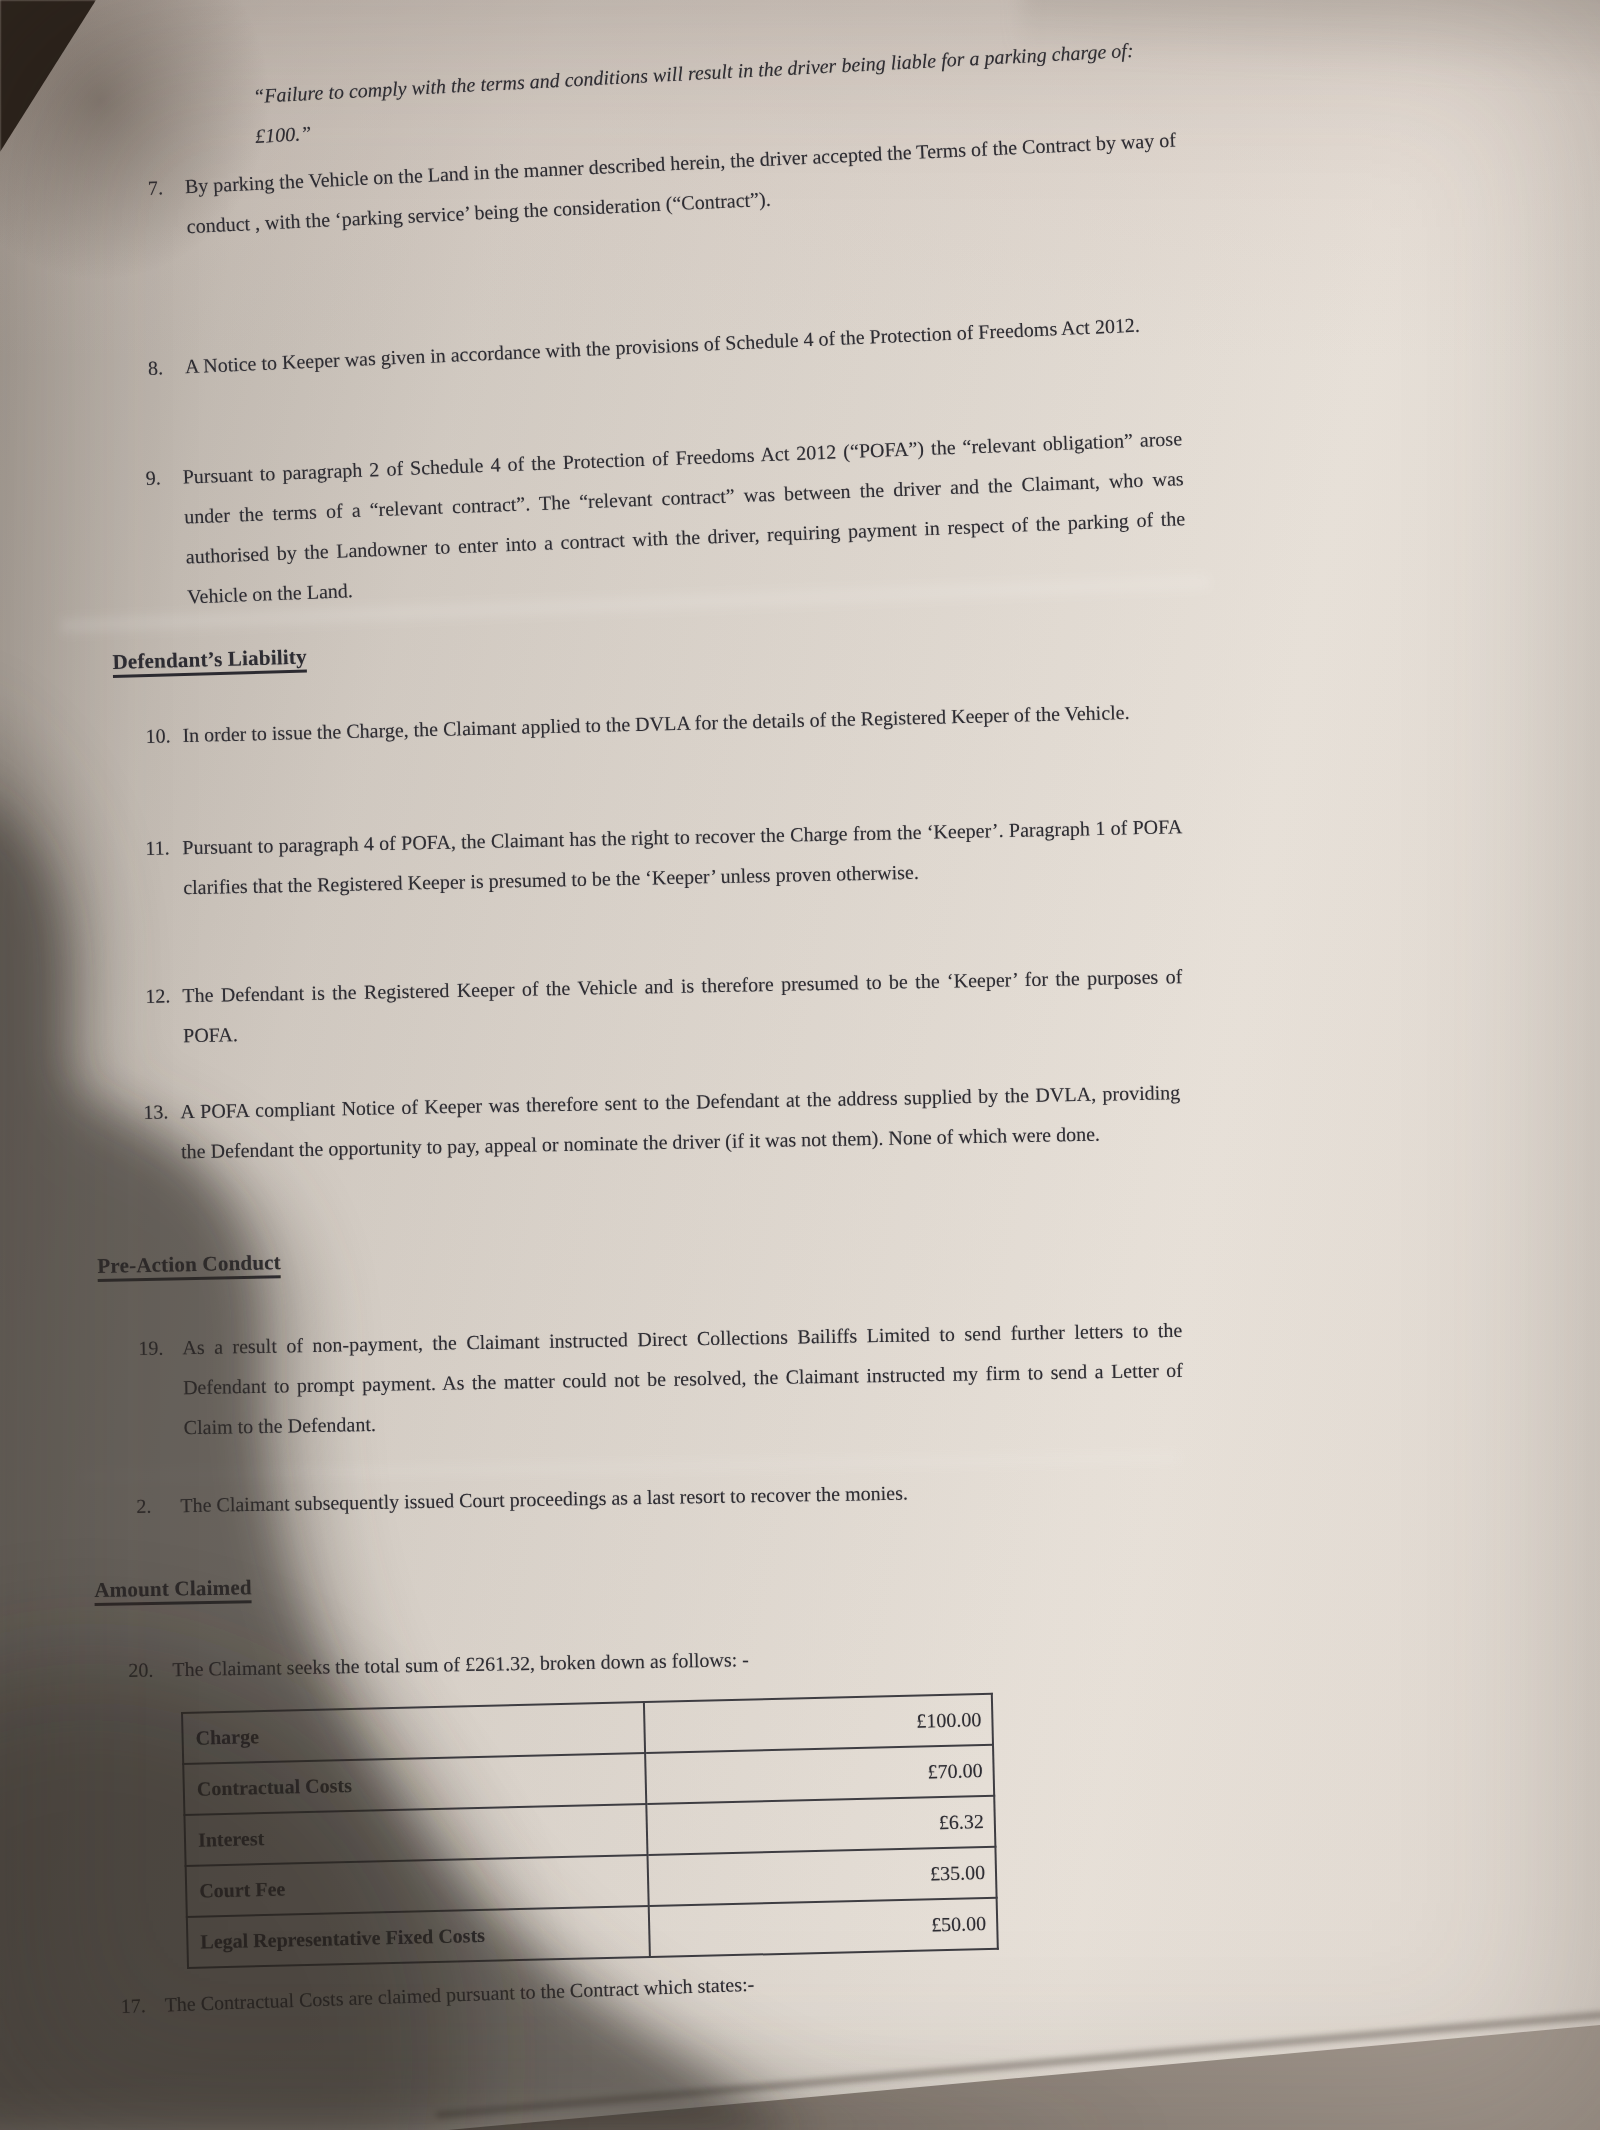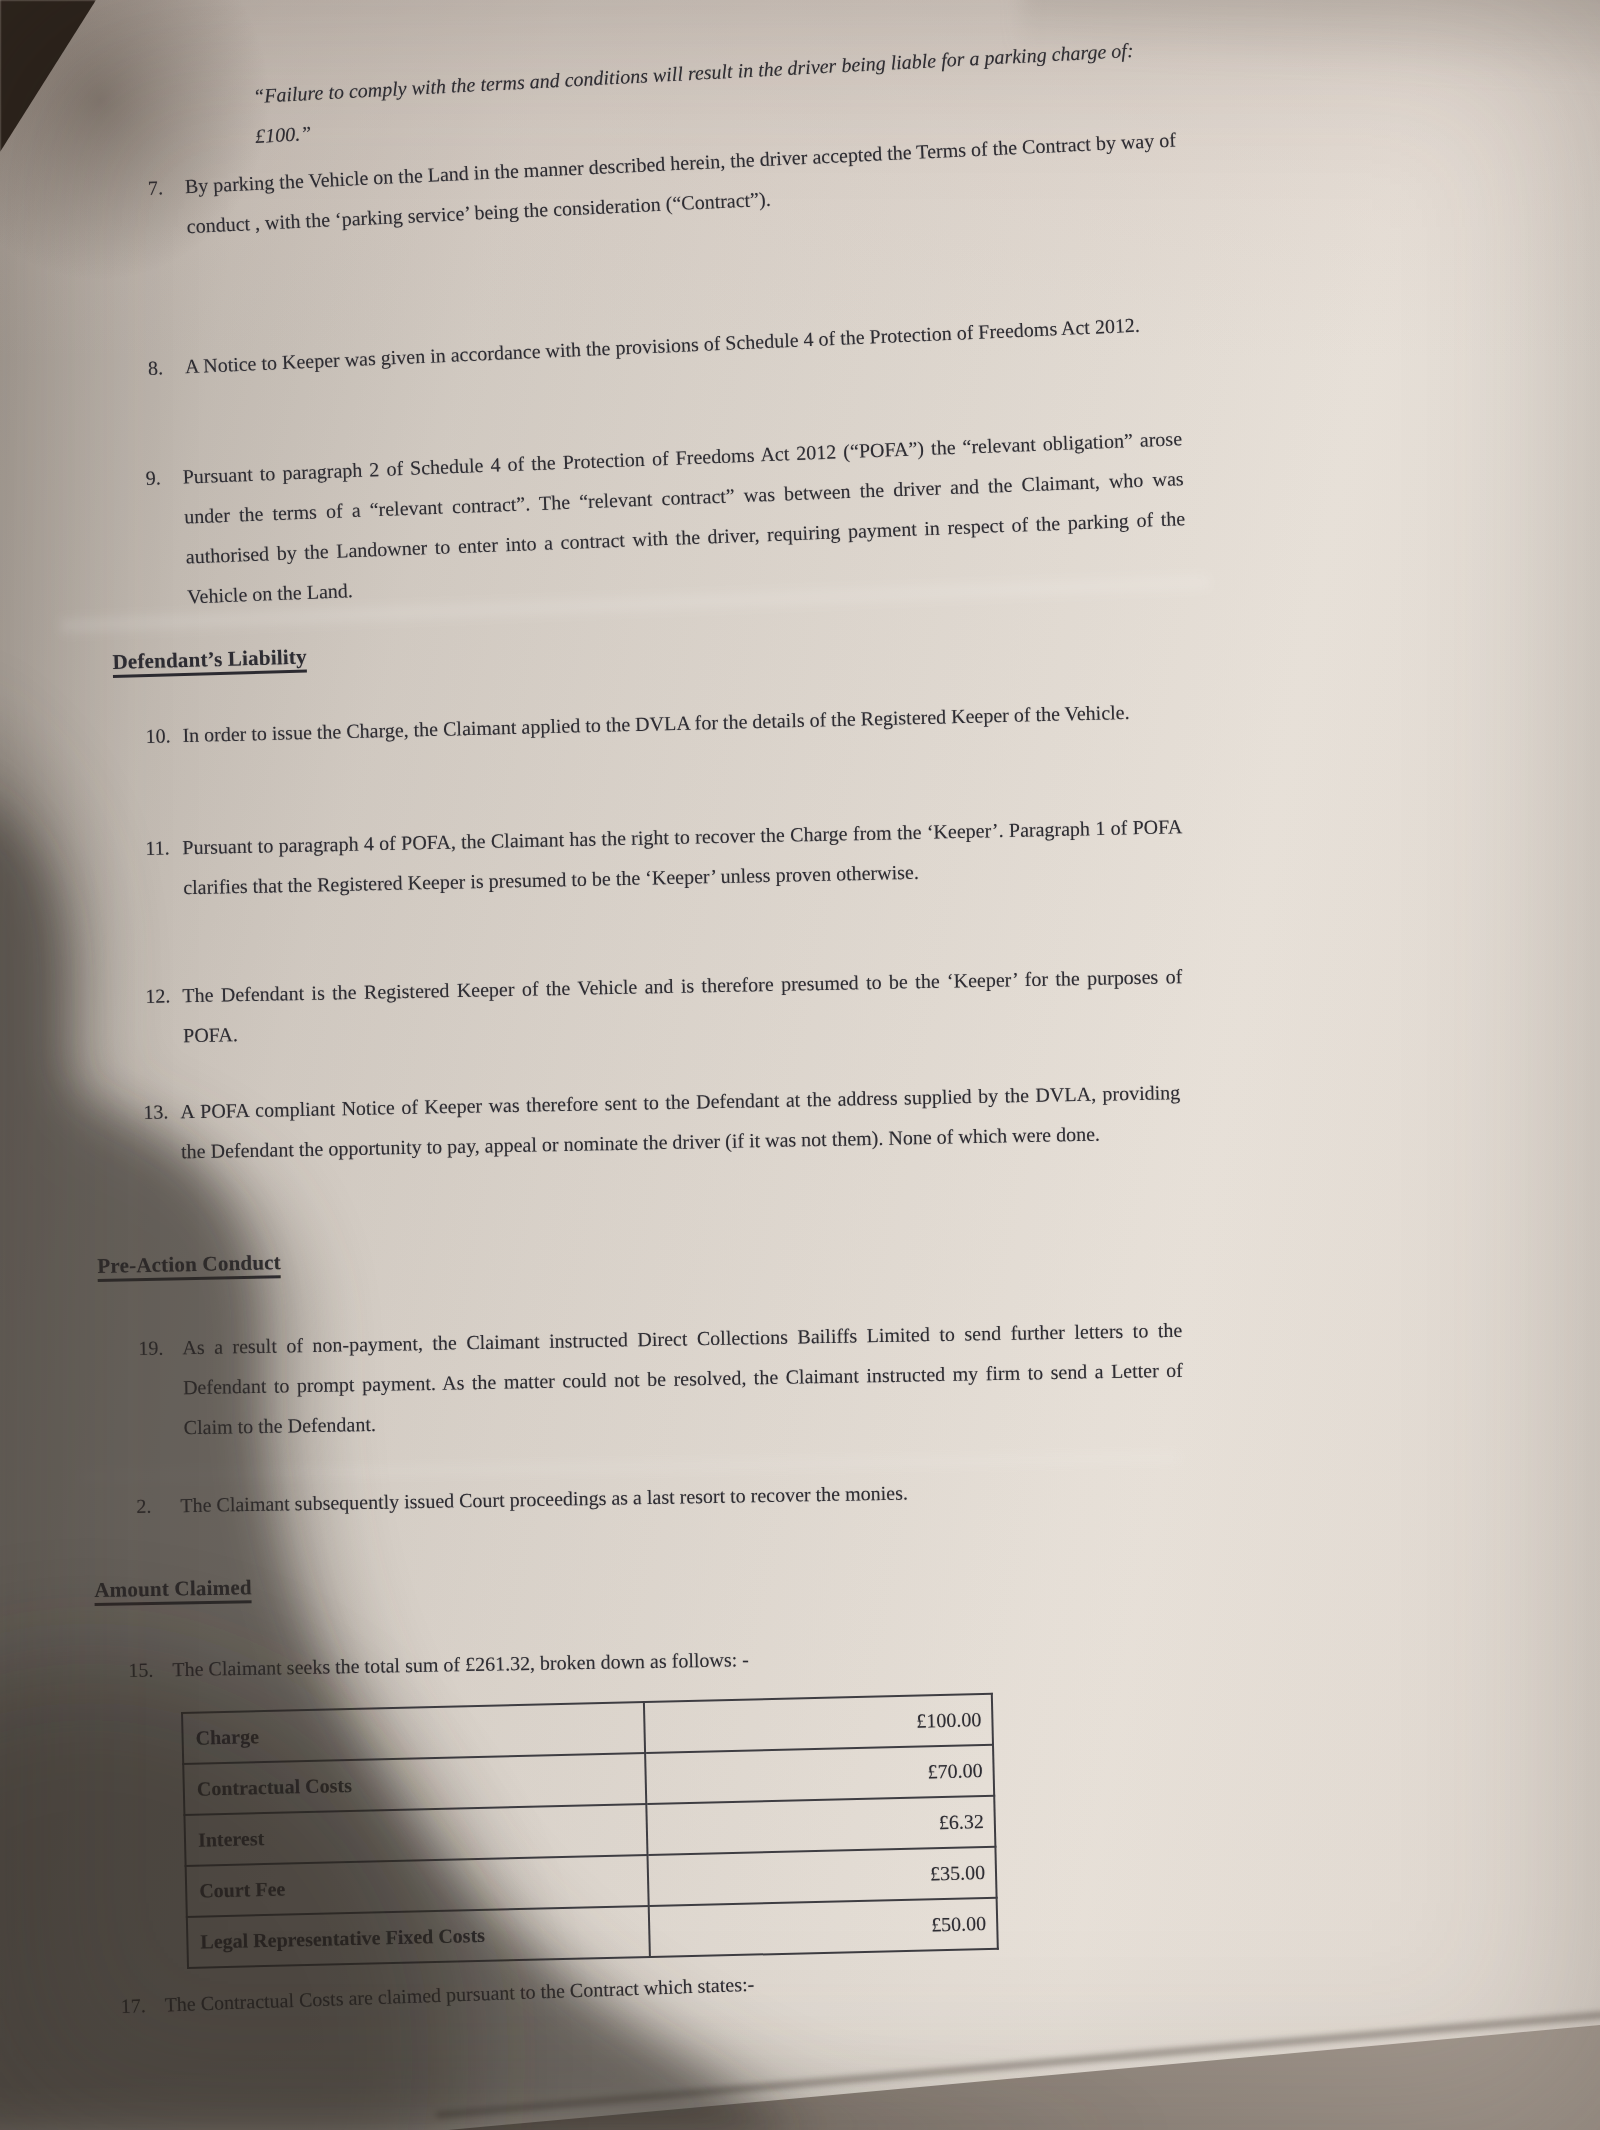--- a/index.html
+++ b/index.html
@@ -104,21 +104,21 @@
 
     <div class="block item-b" style="left:136px;top:1486px;width:1010px;transform:rotate(-1deg);">
       <span class="num">2.</span><span>The Claimant subsequently issued Court proceedings as a last resort to recover the monies.</span>
     </div>
 
     <div class="block heading" style="left:94px;top:1570px;transform:rotate(-1deg);">
       <span>Amount Claimed</span>
     </div>
 
     <div class="block item-b" style="left:128px;top:1650px;width:1010px;transform:rotate(-1deg);">
-      <span class="num">15.</span><span>The Claimant seeks the total sum of £261.32, broken down as follows: -</span>
+      <span class="num">20.</span><span>The Claimant seeks the total sum of £261.32, broken down as follows: -</span>
     </div>
 
     <div class="block" style="left:181px;top:1712px;width:812px;transform:rotate(-1.35deg);">
       <table class="costs">
         <tbody>
             <tr>
           <td class="lbl">Charge</td>
           <td class="amt">£100.00</td>
         </tr>
         <tr>

